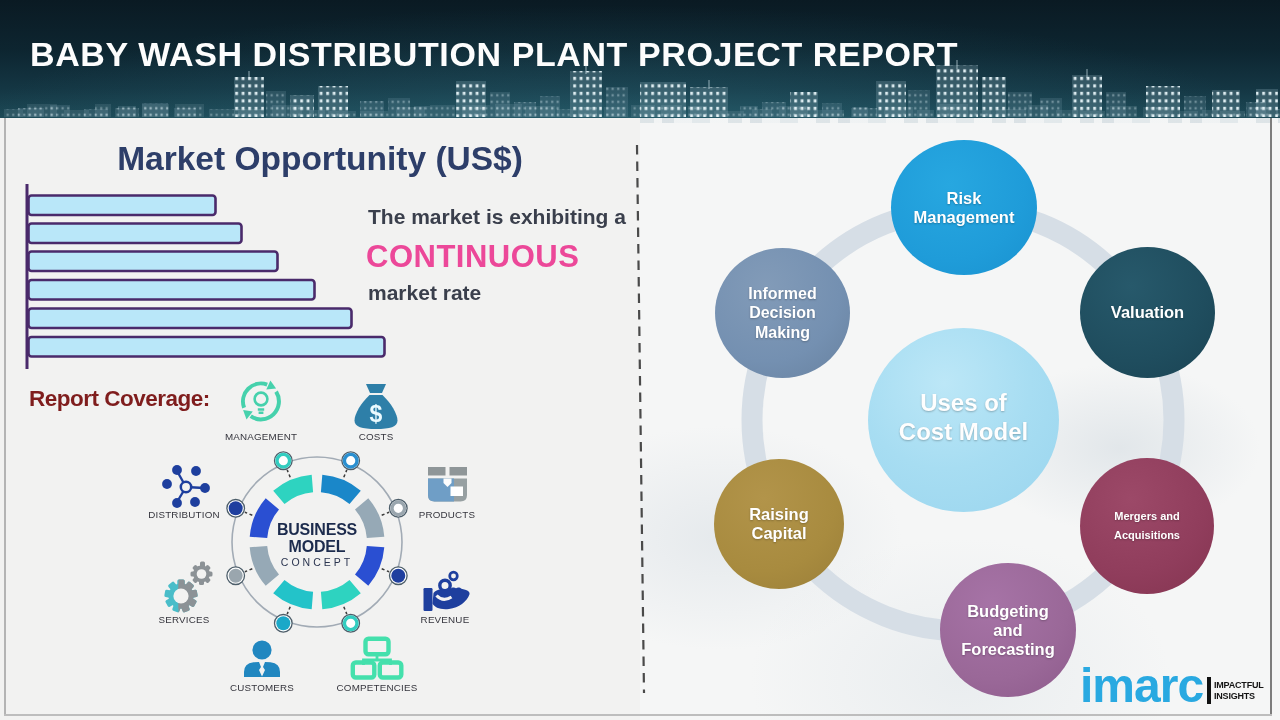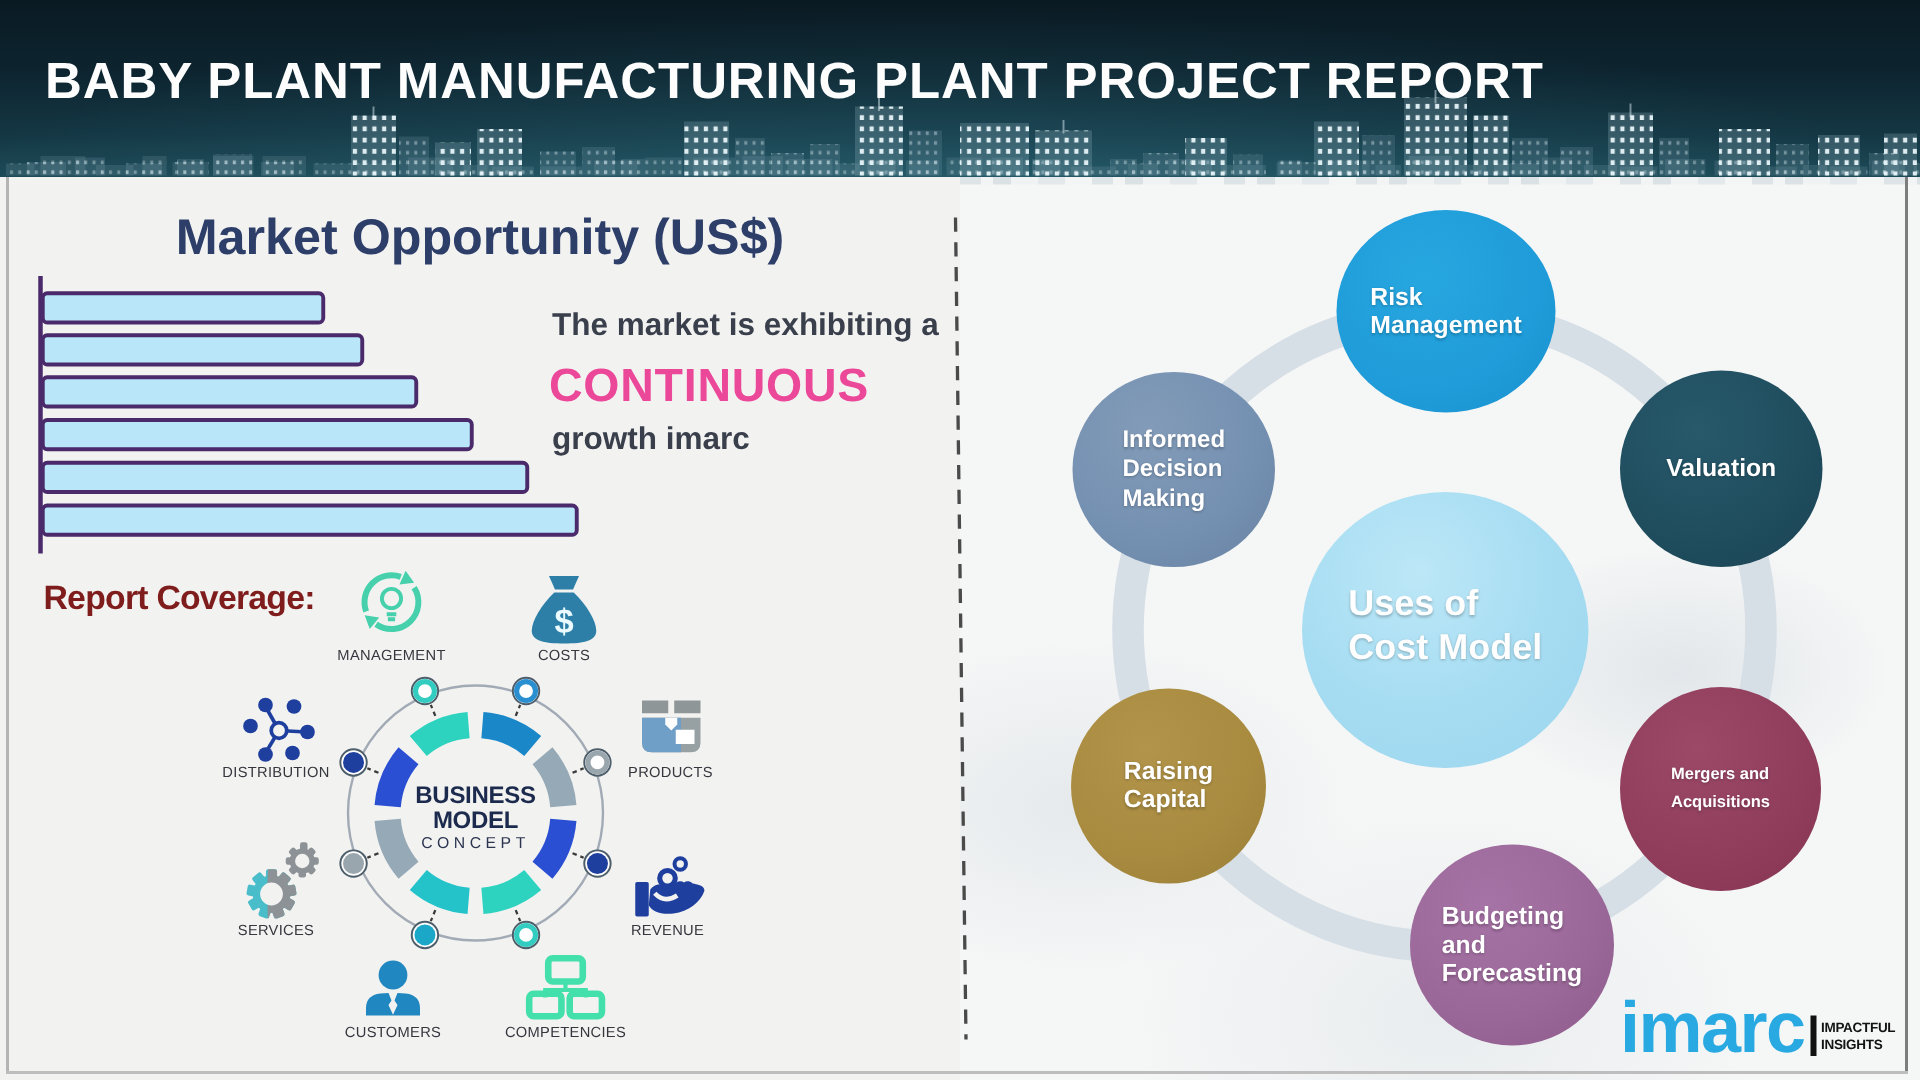--- a/index.html
+++ b/index.html
@@ -29,21 +29,21 @@
   
   #mtitle { left:0px; top:140px; width:640px; text-align:center; color:#2d3e69;
     font-size:33.5px; font-weight:bold; }
   #t1 { left:368px; top:205px; font-size:21px; font-weight:bold; color:#3a3f4c; }
   #t2 { left:366px; top:239px; font-size:31px; font-weight:bold; color:#ec4899; letter-spacing:0.5px; }
   #t3 { left:368px; top:281px; font-size:21px; font-weight:bold; color:#3a3f4c; }
   #rc { left:29px; top:386px; font-size:22.5px; font-weight:bold; color:#7f1d1d; letter-spacing:-0.5px; }
 
   
   .ball { position:absolute; border-radius:50%; display:flex; align-items:center;
-    justify-content:center; color:#fff; font-weight:bold; }
+    justify-content:center; text-align:center; color:#fff; font-weight:bold; }
   .ball .t { text-shadow:0 1px 2px rgba(0,0,0,0.25); }
   #c-center { left:868px; top:328px; width:191px; height:184px;
     background:radial-gradient(circle at 40% 30%, #bce7f7 0%, #a7ddf2 50%, #9ad5ee 100%);
     font-size:24px; line-height:29.5px; color:#fefefe; }
   #c-center .t { position:relative; top:-3px; }
   #c-risk { left:891px; top:140px; width:146px; height:135px;
     background:radial-gradient(circle at 40% 33%, #27a7e0 0%, #1f9cd9 60%, #1991cf 100%);
     font-size:16.5px; line-height:19px; }
   #c-val { left:1080px; top:247px; width:135px; height:131px;
     background:radial-gradient(circle at 38% 30%, #27596b 0%, #1f4d5e 60%, #1a4353 100%);
@@ -68,21 +68,21 @@
   #itxt { left:1214px; top:680px; color:#131313; font-size:9px; font-weight:bold;
     line-height:11px; letter-spacing:-0.2px; }
 </style>
 </head>
 <body>
 <div id="page">
   <div class="abs" id="main"></div>
   <div class="abs" id="rightbg"></div>
   <div class="abs" style="left:640px;top:118px;width:640px;height:5px;opacity:0.22;background:repeating-linear-gradient(90deg,#8aa5b2 0 14px,#e8eef0 14px 22px,#7e9aaa 22px 34px,#dde6ea 34px 52px,#9fb8c4 52px 70px,#eef3f4 70px 88px);"></div>
   <div class="abs" id="header"></div>
-  <div class="abs" id="htitle">BABY PLANT MANUFACTURING PLANT PROJECT REPORT</div>
+  <div class="abs" id="htitle">BABY WASH DISTRIBUTION PLANT PROJECT REPORT</div>
   <svg class="abs" id="skyline" style="left:0;top:60px" width="1280" height="58" viewBox="0 0 1280 58">
 <defs>
 <pattern id="win" width="6.5" height="7.5" patternUnits="userSpaceOnUse">
           <rect x="1.2" y="1.8" width="2.8" height="3.2" fill="rgba(235,248,252,0.92)"></rect>
         </pattern>
 <pattern id="win2" width="5.5" height="6.5" patternUnits="userSpaceOnUse">
           <rect x="1.2" y="1.6" width="2" height="2.4" fill="rgba(225,242,248,0.72)"></rect>
         </pattern>
 </defs>
 <rect x="4" y="49" width="19" height="8" fill="rgba(140,172,186,0.17)"></rect>
@@ -271,21 +271,21 @@
       <rect x="28.5" y="105.5" width="213" height="19.5" rx="3"></rect>
       <rect x="28.5" y="133.5" width="249" height="19.5" rx="3"></rect>
       <rect x="28.5" y="162" width="286" height="19.5" rx="3"></rect>
       <rect x="28.5" y="190.5" width="323" height="19.5" rx="3"></rect>
       <rect x="28.5" y="219" width="356" height="19.5" rx="3"></rect>
     </g>
   </svg>
 
   <div class="abs" id="t1">The market is exhibiting a</div>
   <div class="abs" id="t2">CONTINUOUS</div>
-  <div class="abs" id="t3">growth imarc</div>
+  <div class="abs" id="t3">market rate</div>
   <div class="abs" id="rc">Report Coverage:</div>
 
   <svg class="abs" id="bmodel" style="left:140px;top:372px" width="370" height="335" viewBox="0 0 370 335">
 <circle cx="177" cy="170" r="85" fill="none" stroke="#a2abb5" stroke-width="1.6"></circle>
 <path d="M182.3 102.7 A67.5 67.5 0 0 1 220.8 118.7 L209.5 132.0 A50 50 0 0 0 180.9 120.2 Z" fill="#1a87c9"></path>
 <path d="M228.3 126.2 A67.5 67.5 0 0 1 244.3 164.7 L226.8 166.1 A50 50 0 0 0 215.0 137.5 Z" fill="#96a9b6"></path>
 <path d="M244.3 175.3 A67.5 67.5 0 0 1 228.3 213.8 L215.0 202.5 A50 50 0 0 0 226.8 173.9 Z" fill="#2a4fd2"></path>
 <path d="M220.8 221.3 A67.5 67.5 0 0 1 182.3 237.3 L180.9 219.8 A50 50 0 0 0 209.5 208.0 Z" fill="#2ed3c0"></path>
 <path d="M171.7 237.3 A67.5 67.5 0 0 1 133.2 221.3 L144.5 208.0 A50 50 0 0 0 173.1 219.8 Z" fill="#23c3c9"></path>
 <path d="M125.7 213.8 A67.5 67.5 0 0 1 109.7 175.3 L127.2 173.9 A50 50 0 0 0 139.0 202.5 Z" fill="#96a9b6"></path>

